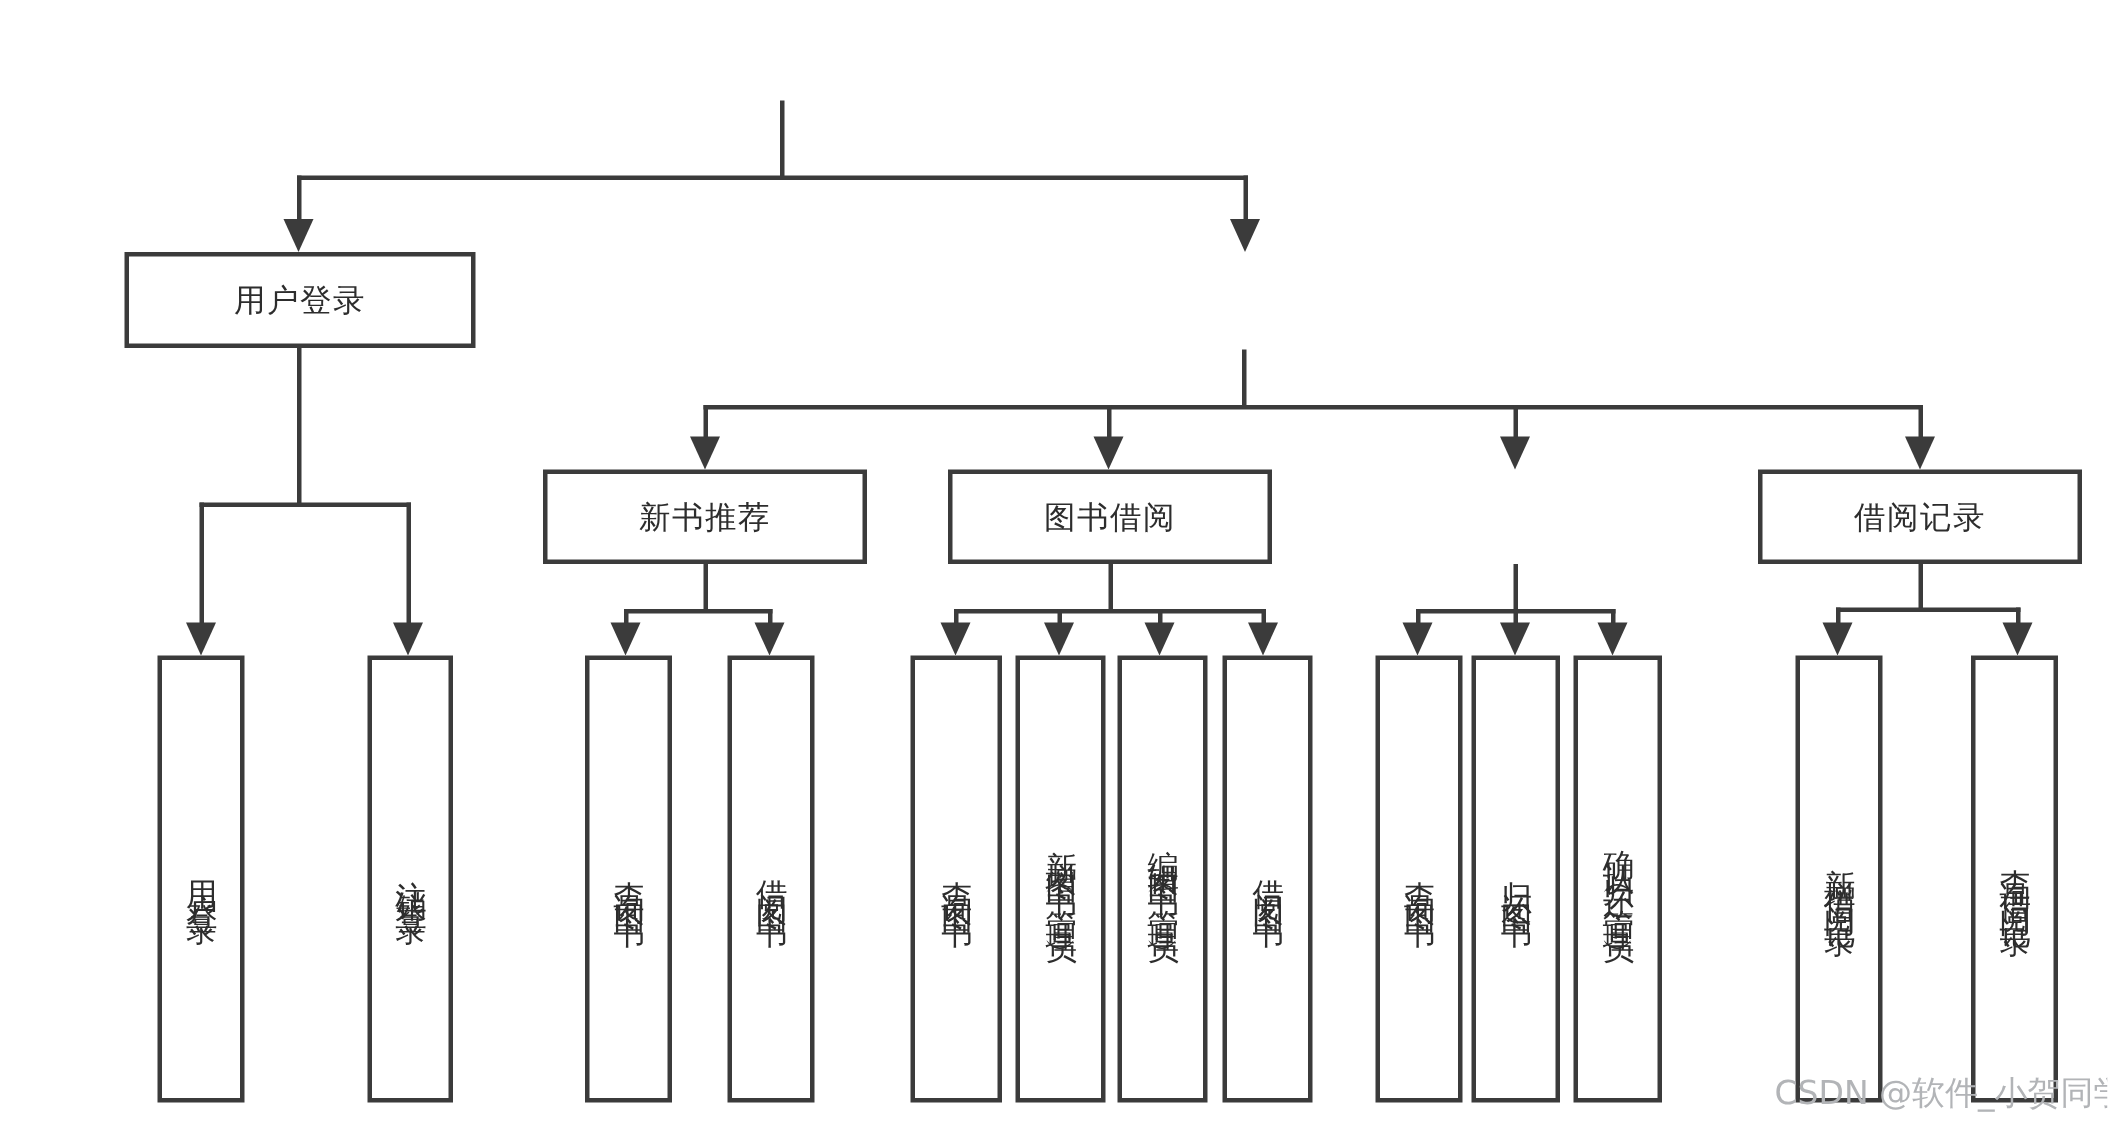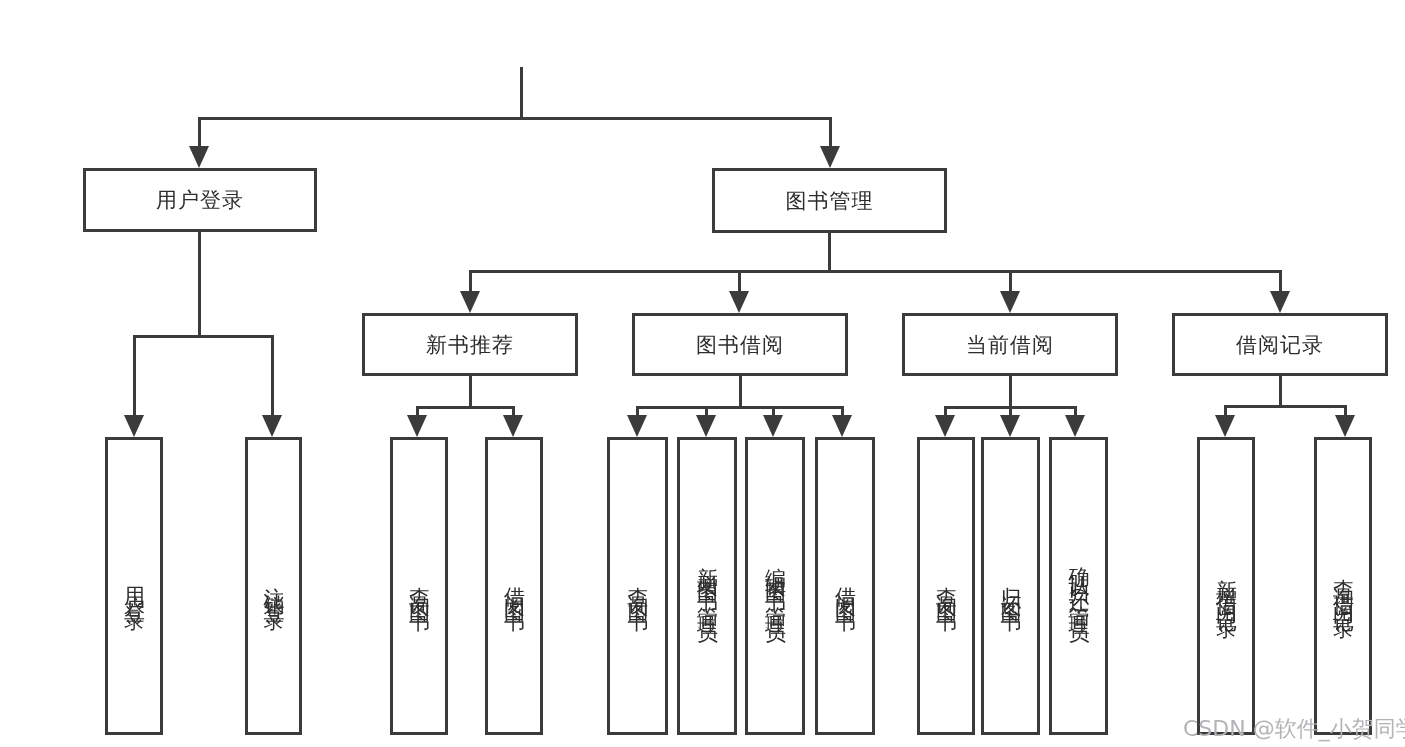--- a/index.html
+++ b/index.html
@@ -65,23 +65,20 @@
   <div class="vline" style="left:520px;top:67px;height:51px"></div>
   <div class="hline" style="left:198px;top:117px;width:634px"></div>
   <div class="vline" style="left:198px;top:117px;height:33px"></div>
   <div class="arrowhead" style="left:189px;top:146px"></div>
   <div class="vline" style="left:829px;top:117px;height:33px"></div>
   <div class="arrowhead" style="left:820px;top:146px"></div>
 
   <div class="box" style="left:83px;top:168px;width:234px;height:64px">
     <span class="hlbl">用户登录</span>
   </div>
-  <div class="box" style="left:712px;top:168px;width:235px;height:65px">
-    <span class="hlbl">图书管理</span>
-  </div>
 
   <div class="vline" style="left:198px;top:232px;height:105px"></div>
   <div class="hline" style="left:133px;top:335px;width:141px"></div>
   <div class="vline" style="left:133px;top:335px;height:82px"></div>
   <div class="arrowhead" style="left:124px;top:415px"></div>
   <div class="vline" style="left:271px;top:335px;height:82px"></div>
   <div class="arrowhead" style="left:262px;top:415px"></div>
 
   <div class="vline" style="left:828px;top:233px;height:39px"></div>
   <div class="hline" style="left:469px;top:270px;width:813px"></div>
@@ -92,23 +89,20 @@
   <div class="vline" style="left:1009px;top:270px;height:25px"></div>
   <div class="arrowhead" style="left:1000px;top:291px"></div>
   <div class="vline" style="left:1279px;top:270px;height:25px"></div>
   <div class="arrowhead" style="left:1270px;top:291px"></div>
 
   <div class="box" style="left:632px;top:313px;width:216px;height:63px">
     <span class="hlbl">图书借阅</span>
   </div>
   <div class="box" style="left:362px;top:313px;width:216px;height:63px">
     <span class="hlbl">新书推荐</span>
-  </div>
-  <div class="box" style="left:902px;top:313px;width:216px;height:63px">
-    <span class="hlbl">当前借阅</span>
   </div>
   <div class="box" style="left:1172px;top:313px;width:216px;height:63px">
     <span class="hlbl">借阅记录</span>
   </div>
 
   <div class="vline" style="left:469px;top:376px;height:32px"></div>
   <div class="hline" style="left:416px;top:406px;width:99px"></div>
   <div class="vline" style="left:416px;top:406px;height:13px"></div>
   <div class="arrowhead" style="left:407px;top:415px"></div>
   <div class="vline" style="left:512px;top:406px;height:13px"></div>

